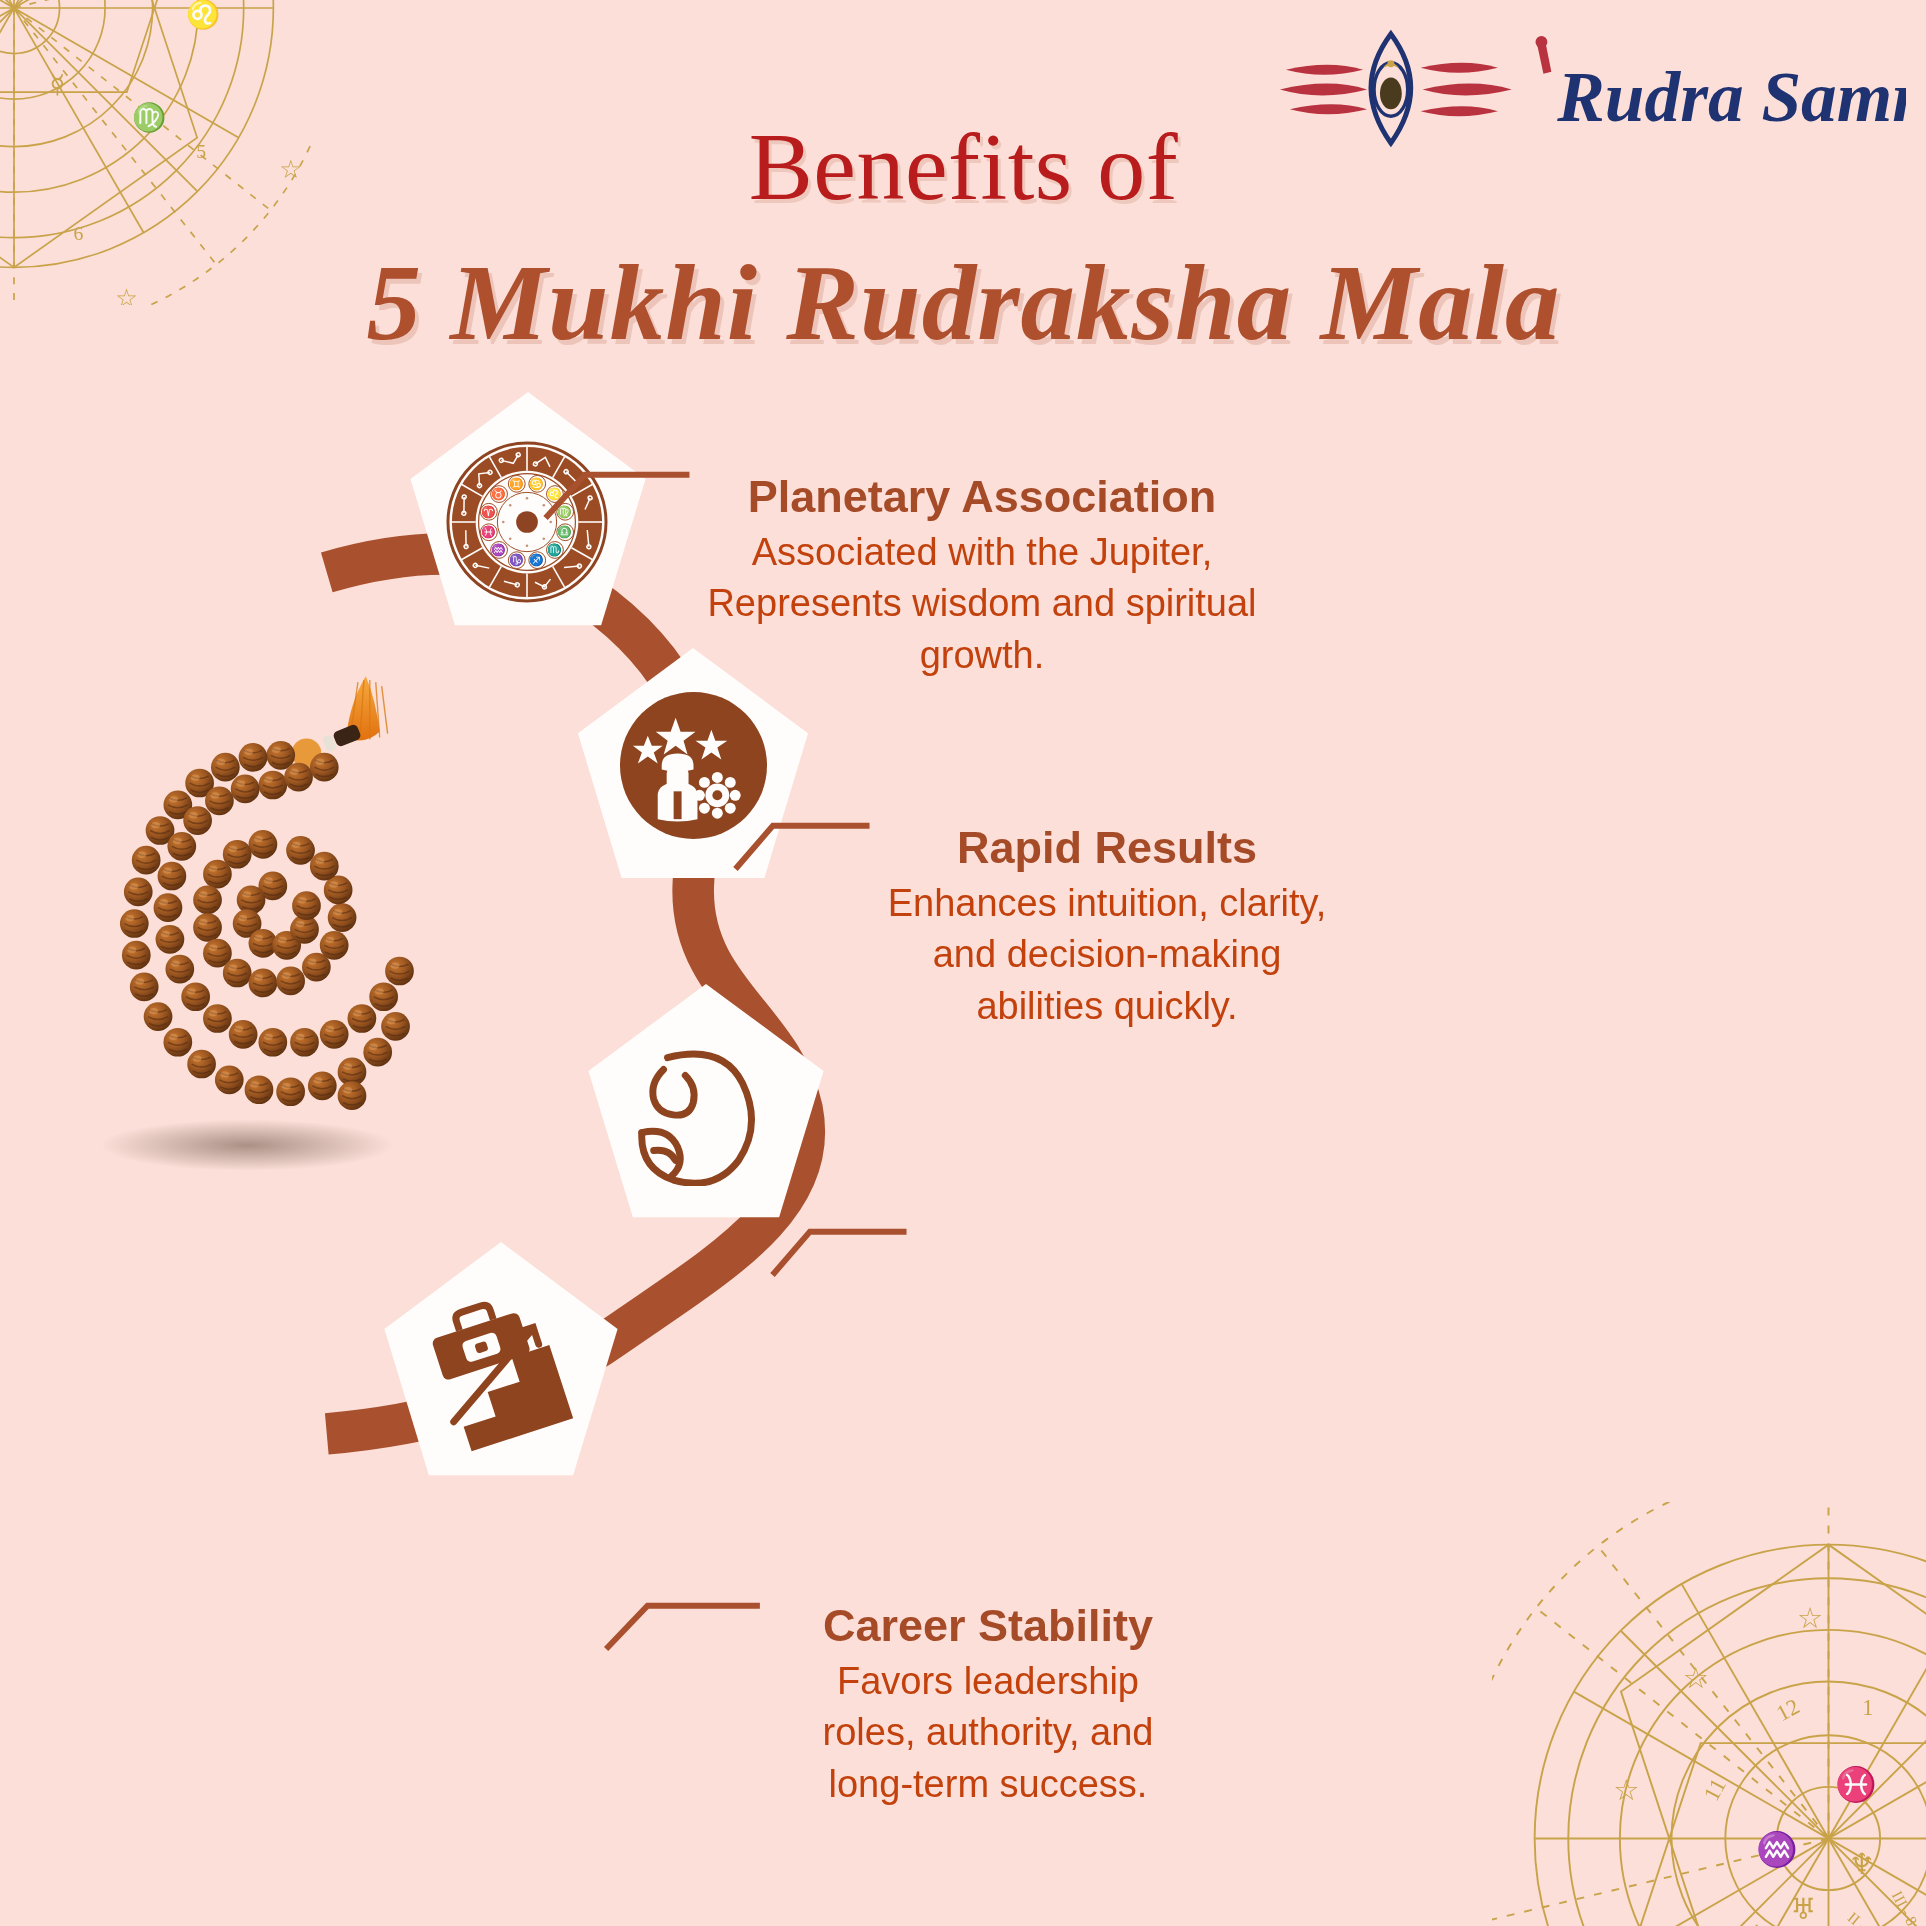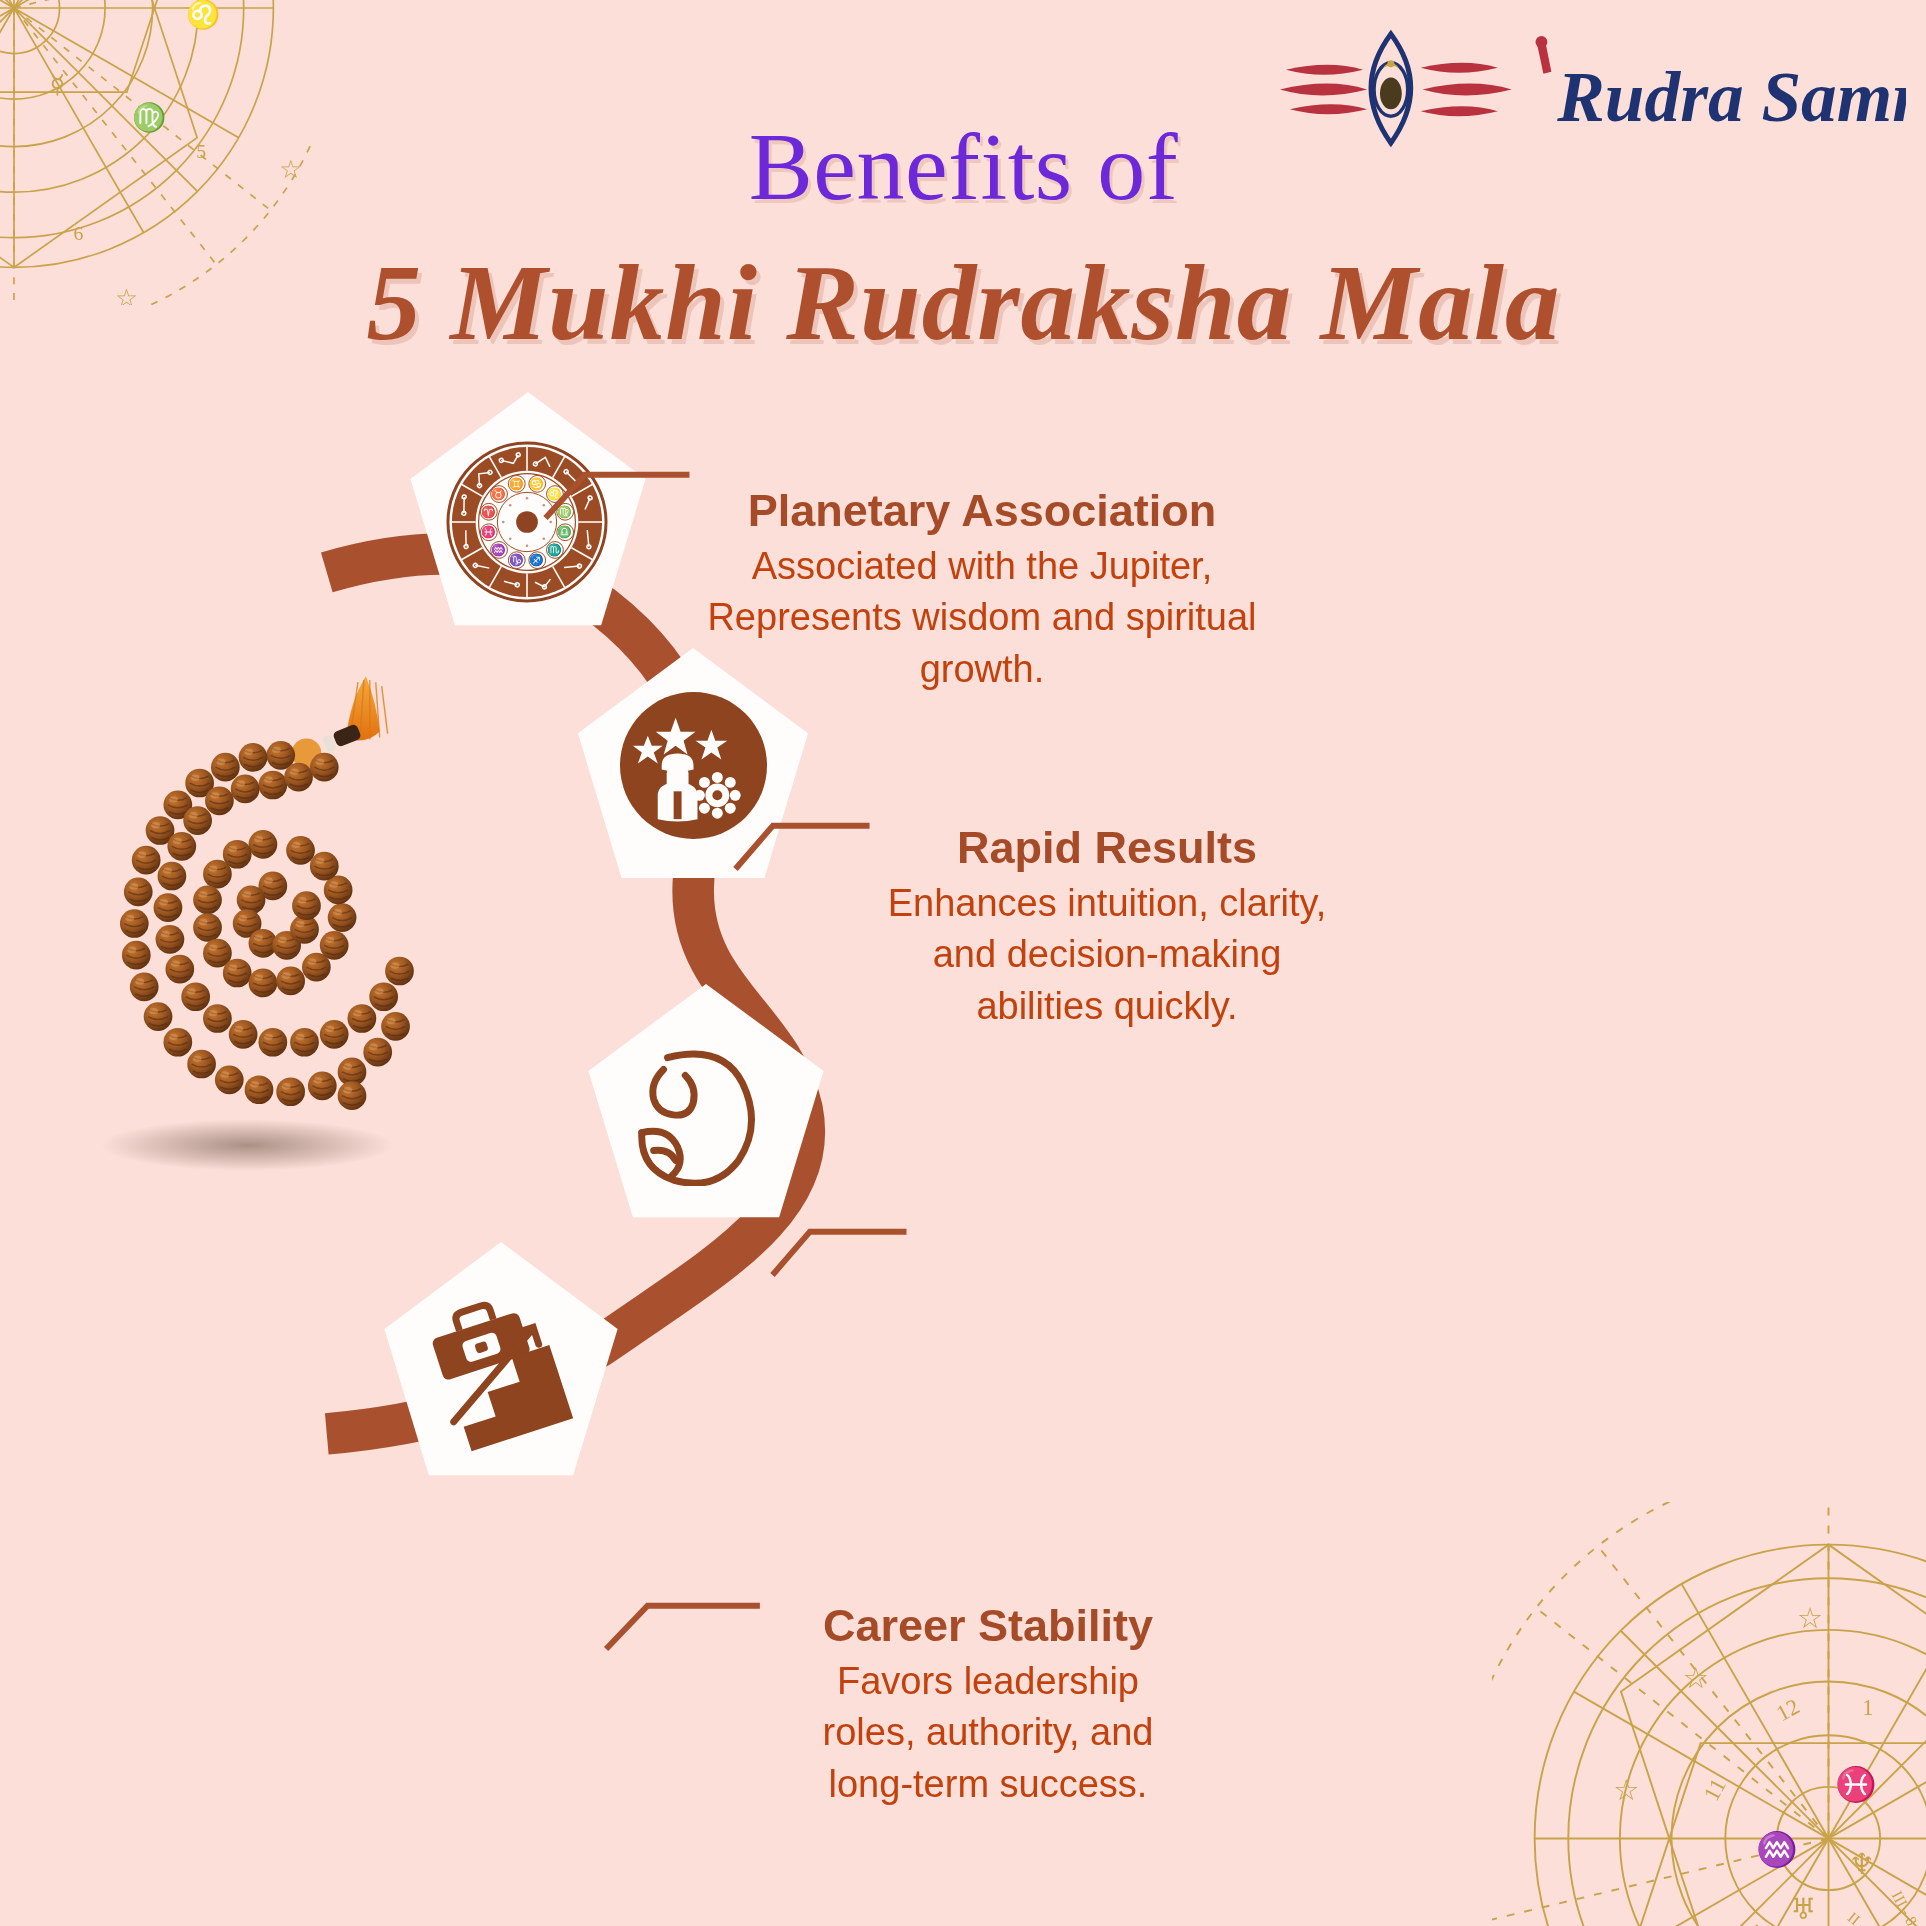--- a/index.html
+++ b/index.html
@@ -15,21 +15,21 @@
   
   .corner-chart{position:absolute;pointer-events:none;}
   #corner-tl{left:-283px;top:-289px;width:594px;height:594px;}
   #corner-br{right:-238px;bottom:-248px;width:673px;height:673px;}
 
   
   .logo{position:absolute;left:1272px;top:24px;width:634px;height:129px;}
   .title-block{position:absolute;left:0;top:117px;width:1927px;text-align:center;}
   .title-top{
     font-family:"Liberation Serif", serif;
-    font-size:96px;line-height:1.05;color:#6d28d9;
+    font-size:96px;line-height:1.05;color:#b91c1c;
     letter-spacing:0.5px;
     text-shadow:3px 4px 0 rgba(174,79,45,.16);
   }
   .title-main{
     font-family:"Liberation Serif", serif;
     font-weight:bold;font-style:italic;
     font-size:109px;line-height:1.15;color:#AE4F2D;
     margin-top:22px;letter-spacing:1px;
     text-shadow:4px 5px 0 rgba(174,79,45,.18);
   }
@@ -52,21 +52,21 @@
   
   .item-text{position:absolute;color:#9E4526;}
   .item-head{
     font-weight:bold;font-size:45px;line-height:1.06;
     color:#A64B28;white-space:nowrap;
   }
   .item-body{
     font-size:38px;line-height:1.36;color:#c2410c;
     margin-top:6px;
   }
-  #text1{left:665px;top:473px;width:634px;text-align:center;margin-top:14px;}
+  #text1{left:665px;top:473px;width:634px;text-align:center;}
   #text2{left:830px;top:824px;width:554px;text-align:center;}
   #text3{left:853px;top:1232px;width:554px;text-align:center;}
   #text4{left:711px;top:1602px;width:554px;text-align:center;}
 
   .leader{position:absolute;}
   #lead1{left:543px;top:453px;width:149px;height:69px;}
   #lead2{left:733px;top:804px;width:139px;height:69px;}
   #lead3{left:770px;top:1210px;width:139px;height:69px;}
   #lead4{left:604px;top:1584px;width:158px;height:69px;}
 </style>

